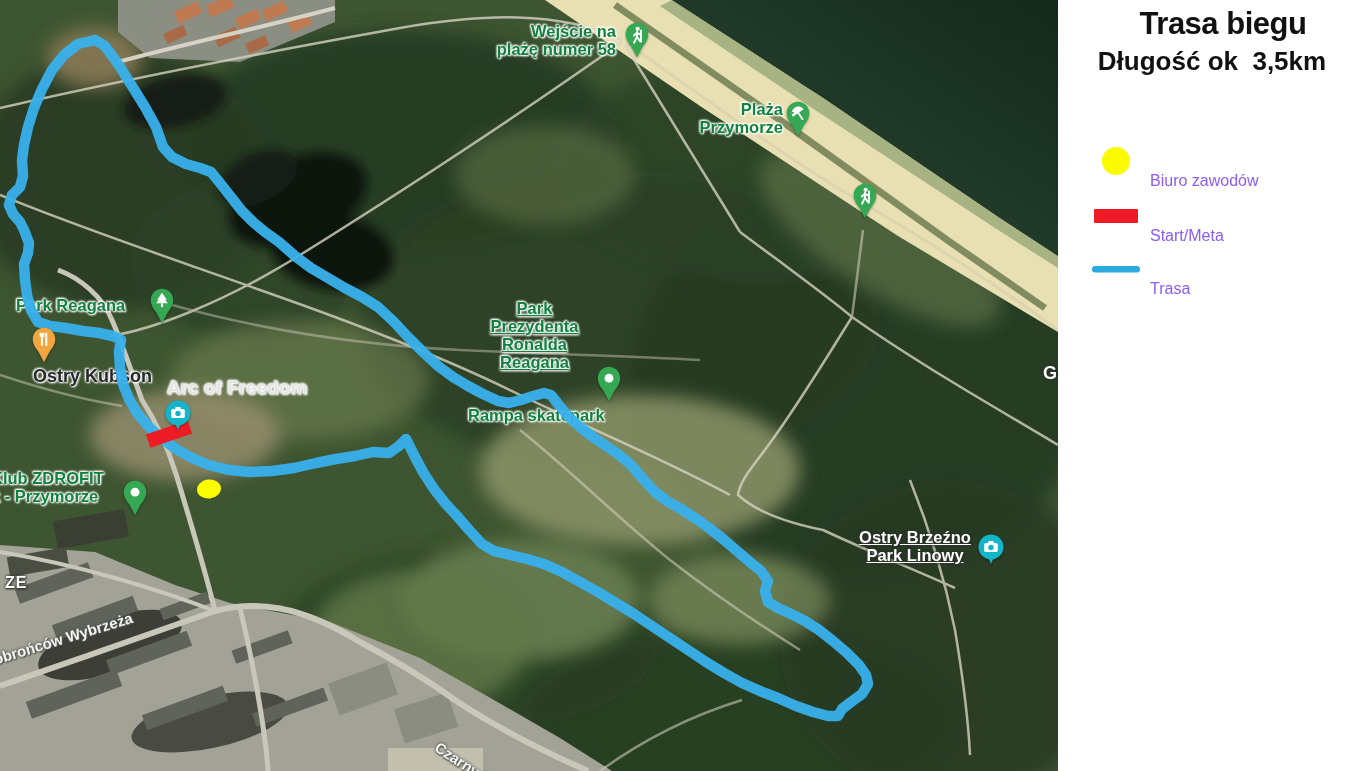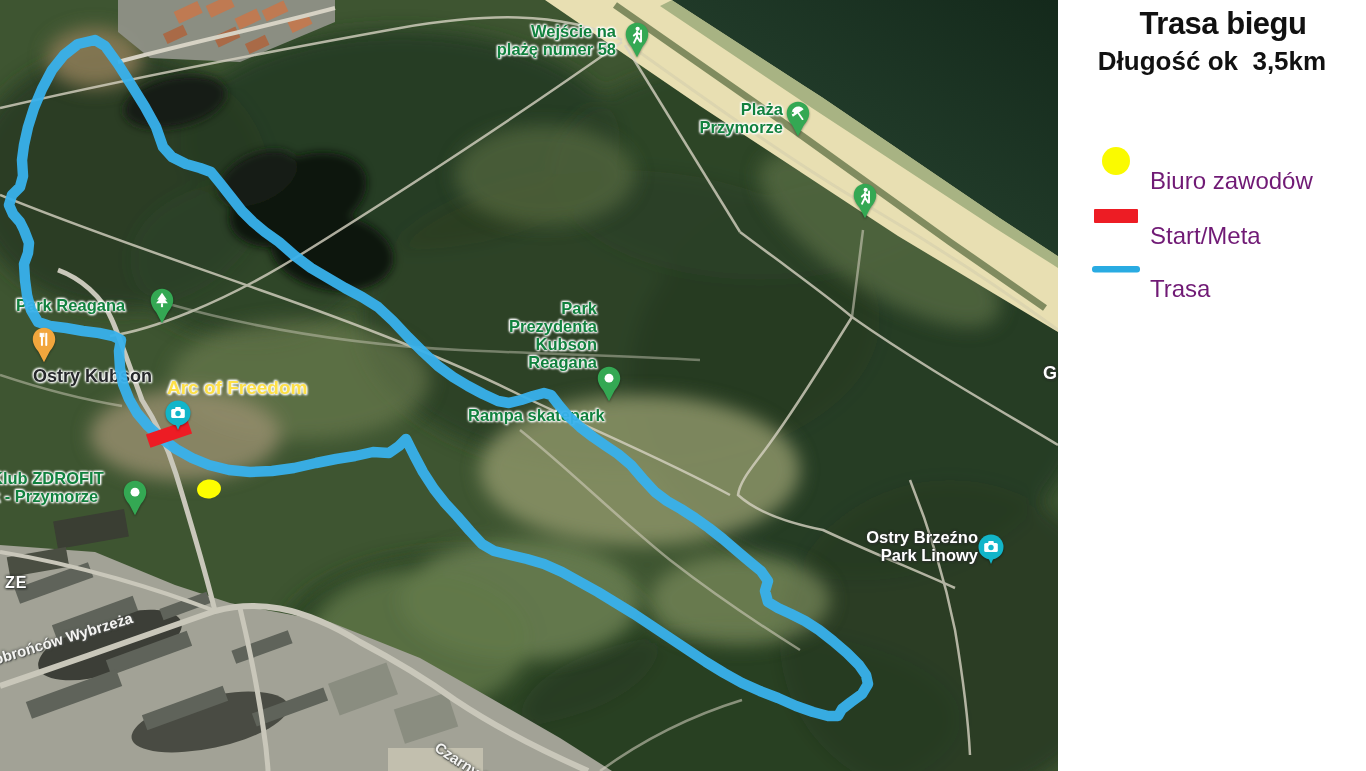--- a/index.html
+++ b/index.html
@@ -6,39 +6,39 @@
   .stage{position:relative;width:1366px;height:771px;overflow:hidden;
          font-family:"Liberation Sans",sans-serif;background:#fff;}
   .map{position:absolute;left:0;top:0;width:1222px;height:771px;overflow:hidden;background:#3e5531;}
   .map svg.layer{position:absolute;left:0;top:0;}
   
   .lbl{position:absolute;z-index:3;font-weight:700;line-height:1.1;white-space:nowrap;}
   .lbl.green{color:#11813e;font-size:16.5px;
     text-shadow:0 0 3px #fff,0 0 3px #fff,0 0 2px #fff,1px 1px 2px #fff,-1px -1px 2px #fff;}
   .lbl.black{color:#26282b;font-size:18px;
     text-shadow:0 0 3px #fff,0 0 3px #fff,1px 1px 2px #fff,-1px -1px 2px #fff;}
-  .lbl.gray{color:#fde047;font-size:19px;
+  .lbl.gray{color:#e5e5e5;font-size:19px;
     text-shadow:0 0 3px #fff,0 0 3px #fff,1px 1px 2px #fff,-1px -1px 2px #fff;}
   .lbl.white{color:#fff;font-size:16.5px;
     text-shadow:0 0 3px rgba(45,50,45,.95),0 0 3px rgba(45,50,45,.95),1px 1px 2px rgba(45,50,45,.9);}
   .lbl.street{color:#f4f4f2;font-size:15px;font-weight:700;
     text-shadow:0 0 3px rgba(90,92,88,.95),0 0 3px rgba(90,92,88,.95),1px 1px 1px rgba(70,72,68,.9);}
   .lbl .ln{display:block;}
-  .ta-r{text-align:right;} .ta-c{text-align:right;}
+  .ta-r{text-align:right;} .ta-c{text-align:center;text-decoration:underline;}
   
   .pin{position:absolute;z-index:5;filter:drop-shadow(0 1px 1px rgba(0,0,0,.4));}
   
   .route-layer{z-index:4;} .terrain{z-index:1;}
   
   .panel{position:absolute;left:1058px;top:0;width:308px;height:771px;background:#ffffff;}
   .panel h1{margin:6px 0 0;text-align:center;font-size:31px;font-weight:700;color:#111;letter-spacing:-.5px;padding-left:22px;}
   .panel h2{margin:4px 0 0;text-align:center;font-size:26px;font-weight:700;color:#111;white-space:pre;}
   .legend-row{position:absolute;left:0;width:100%;height:34px;display:flex;align-items:center;}
   .legend-row .swatch{width:52px;margin-left:32px;display:flex;justify-content:center;align-items:center;}
-  .legend-row .ltext{margin-left:8px;font-size:24px;color:#701a75;margin-top:40px;}
+  .legend-row .ltext{margin-left:8px;font-size:16px;color:#8b5cf6;margin-top:40px;}
   .r1{top:144px;} .r2{top:199px;} .r3{top:252px;}
 </style>
 </head>
 <body>
 
 <div class="stage">
 
   <div class="map">
 
     <svg class="layer terrain" width="1058" height="771" viewBox="0 0 1058 771">
@@ -170,21 +170,21 @@
     <div class="lbl gray" style="left:167px;top:378px;">
       <span class="ln">Arc of Freedom</span>
     </div>
     <div class="lbl green" style="left:-9px;top:469px;">
       <span class="ln">Klub ZDROFIT</span>
       <span class="ln">k - Przymorze</span>
     </div>
     <div class="lbl green ta-c" style="left:472px;top:299px;width:125px;">
       <span class="ln">Park</span>
       <span class="ln">Prezydenta</span>
-      <span class="ln">Kubson</span>
+      <span class="ln">Ronalda</span>
       <span class="ln">Reagana</span>
     </div>
     <div class="lbl green" style="left:468px;top:406px;">
       <span class="ln">Rampa skatepark</span>
     </div>
     <div class="lbl white ta-c" style="left:852px;top:528px;width:126px;">
       <span class="ln">Ostry Brzeźno</span>
       <span class="ln">Park Linowy</span>
     </div>
     <div class="lbl street" style="left:-6px;top:652px;transform:rotate(-17deg);transform-origin:left center;">

